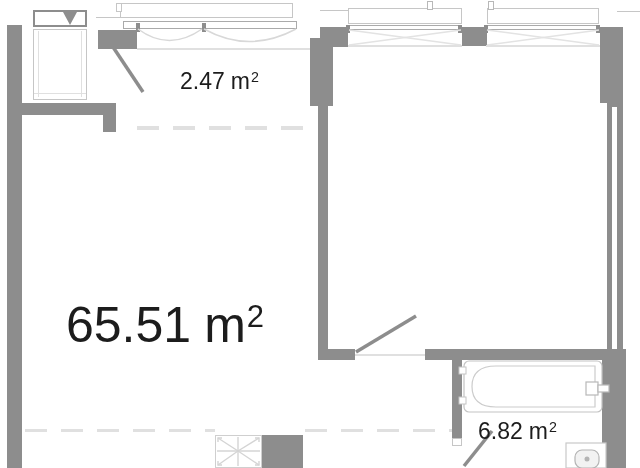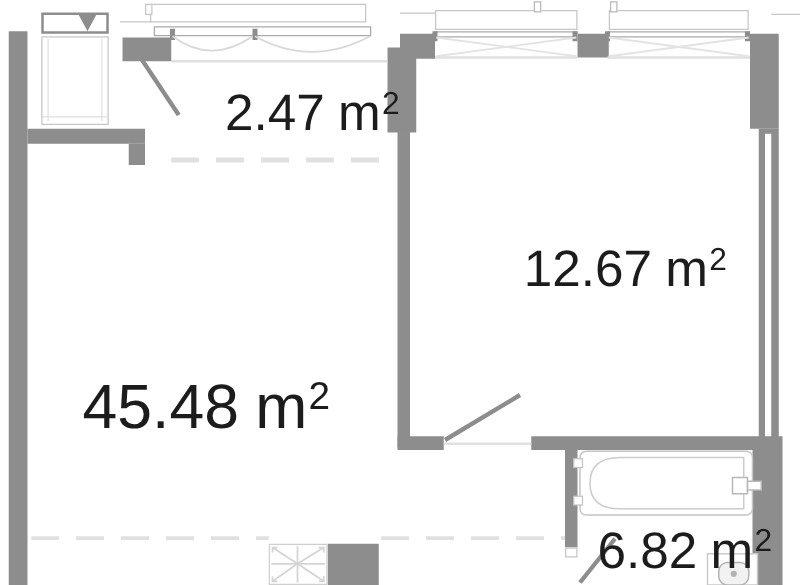--- a/index.html
+++ b/index.html
@@ -11,21 +11,21 @@
   .wh  { position:absolute; background:#ffffff; }
   .box { position:absolute; background:#ffffff; border:1px solid var(--fixture,#c6c6c6); box-sizing:border-box; }
   .box2{ position:absolute; background:#ffffff; border:2px solid var(--wall,#8d8d8d); box-sizing:border-box; }
   .ln  { position:absolute; background:var(--fixture,#c6c6c6); }
   .fln { position:absolute; background:var(--faint,#e3e3e3); }
   .dash{ position:absolute; height:4px;
          background:repeating-linear-gradient(90deg, var(--faint,#e3e3e3) 0 22px, transparent 22px 36px); }
   .tri { position:absolute; width:0; height:0;
          border-left:7px solid transparent; border-right:7px solid transparent;
          border-top:13px solid var(--wall,#8d8d8d); }
-  .area-label { position:absolute; line-height:1; white-space:nowrap; font-size:41px; }
+  .area-label { position:absolute; line-height:1; white-space:nowrap; font-size:23px; }
   .area-label .unit { margin-left:0.26em; }
   .area-label sup { font-size:62%; position:relative; top:-0.5em; vertical-align:baseline; margin-left:1px; }
   .lbl-total   { left:66px;  top:300px; font-size:50px; }
   .lbl-living  { left:20px;  top:145px; }
   .lbl-loggia  { left:180px; top:70px;  }
   .lbl-bedroom { left:419px; top:195px; }
   .lbl-bath    { left:478px; top:420px; }
   svg.overlay { position:absolute; left:0; top:0; pointer-events:none; }
 </style>
 </head>
@@ -128,25 +128,22 @@
     </g>
 
     <g>
       <rect x="566" y="443" width="40" height="25" fill="#ffffff" stroke="#c9c9c9" stroke-width="1.2"></rect>
       <rect x="575" y="450" width="24" height="18" rx="7" fill="#f2f2f2" stroke="#b4b4b4" stroke-width="1.2"></rect>
       <circle cx="587" cy="459" r="2.5" fill="#b4b4b4"></circle>
     </g>
   </svg>
 
   <div class="area-label lbl-total">
-    <span>45.48</span><span class="unit"><span>m</span><sup>2</sup></span>
+    <span>65.51</span><span class="unit"><span>m</span><sup>2</sup></span>
   </div>
   <div class="area-label lbl-loggia">
     <span>2.47</span><span class="unit"><span>m</span><sup>2</sup></span>
-  </div>
-  <div class="area-label lbl-bedroom">
-    <span>12.67</span><span class="unit"><span>m</span><sup>2</sup></span>
   </div>
   <div class="area-label lbl-bath">
     <span>6.82</span><span class="unit"><span>m</span><sup>2</sup></span>
   </div>
 
 </div>
 
 </body></html>

